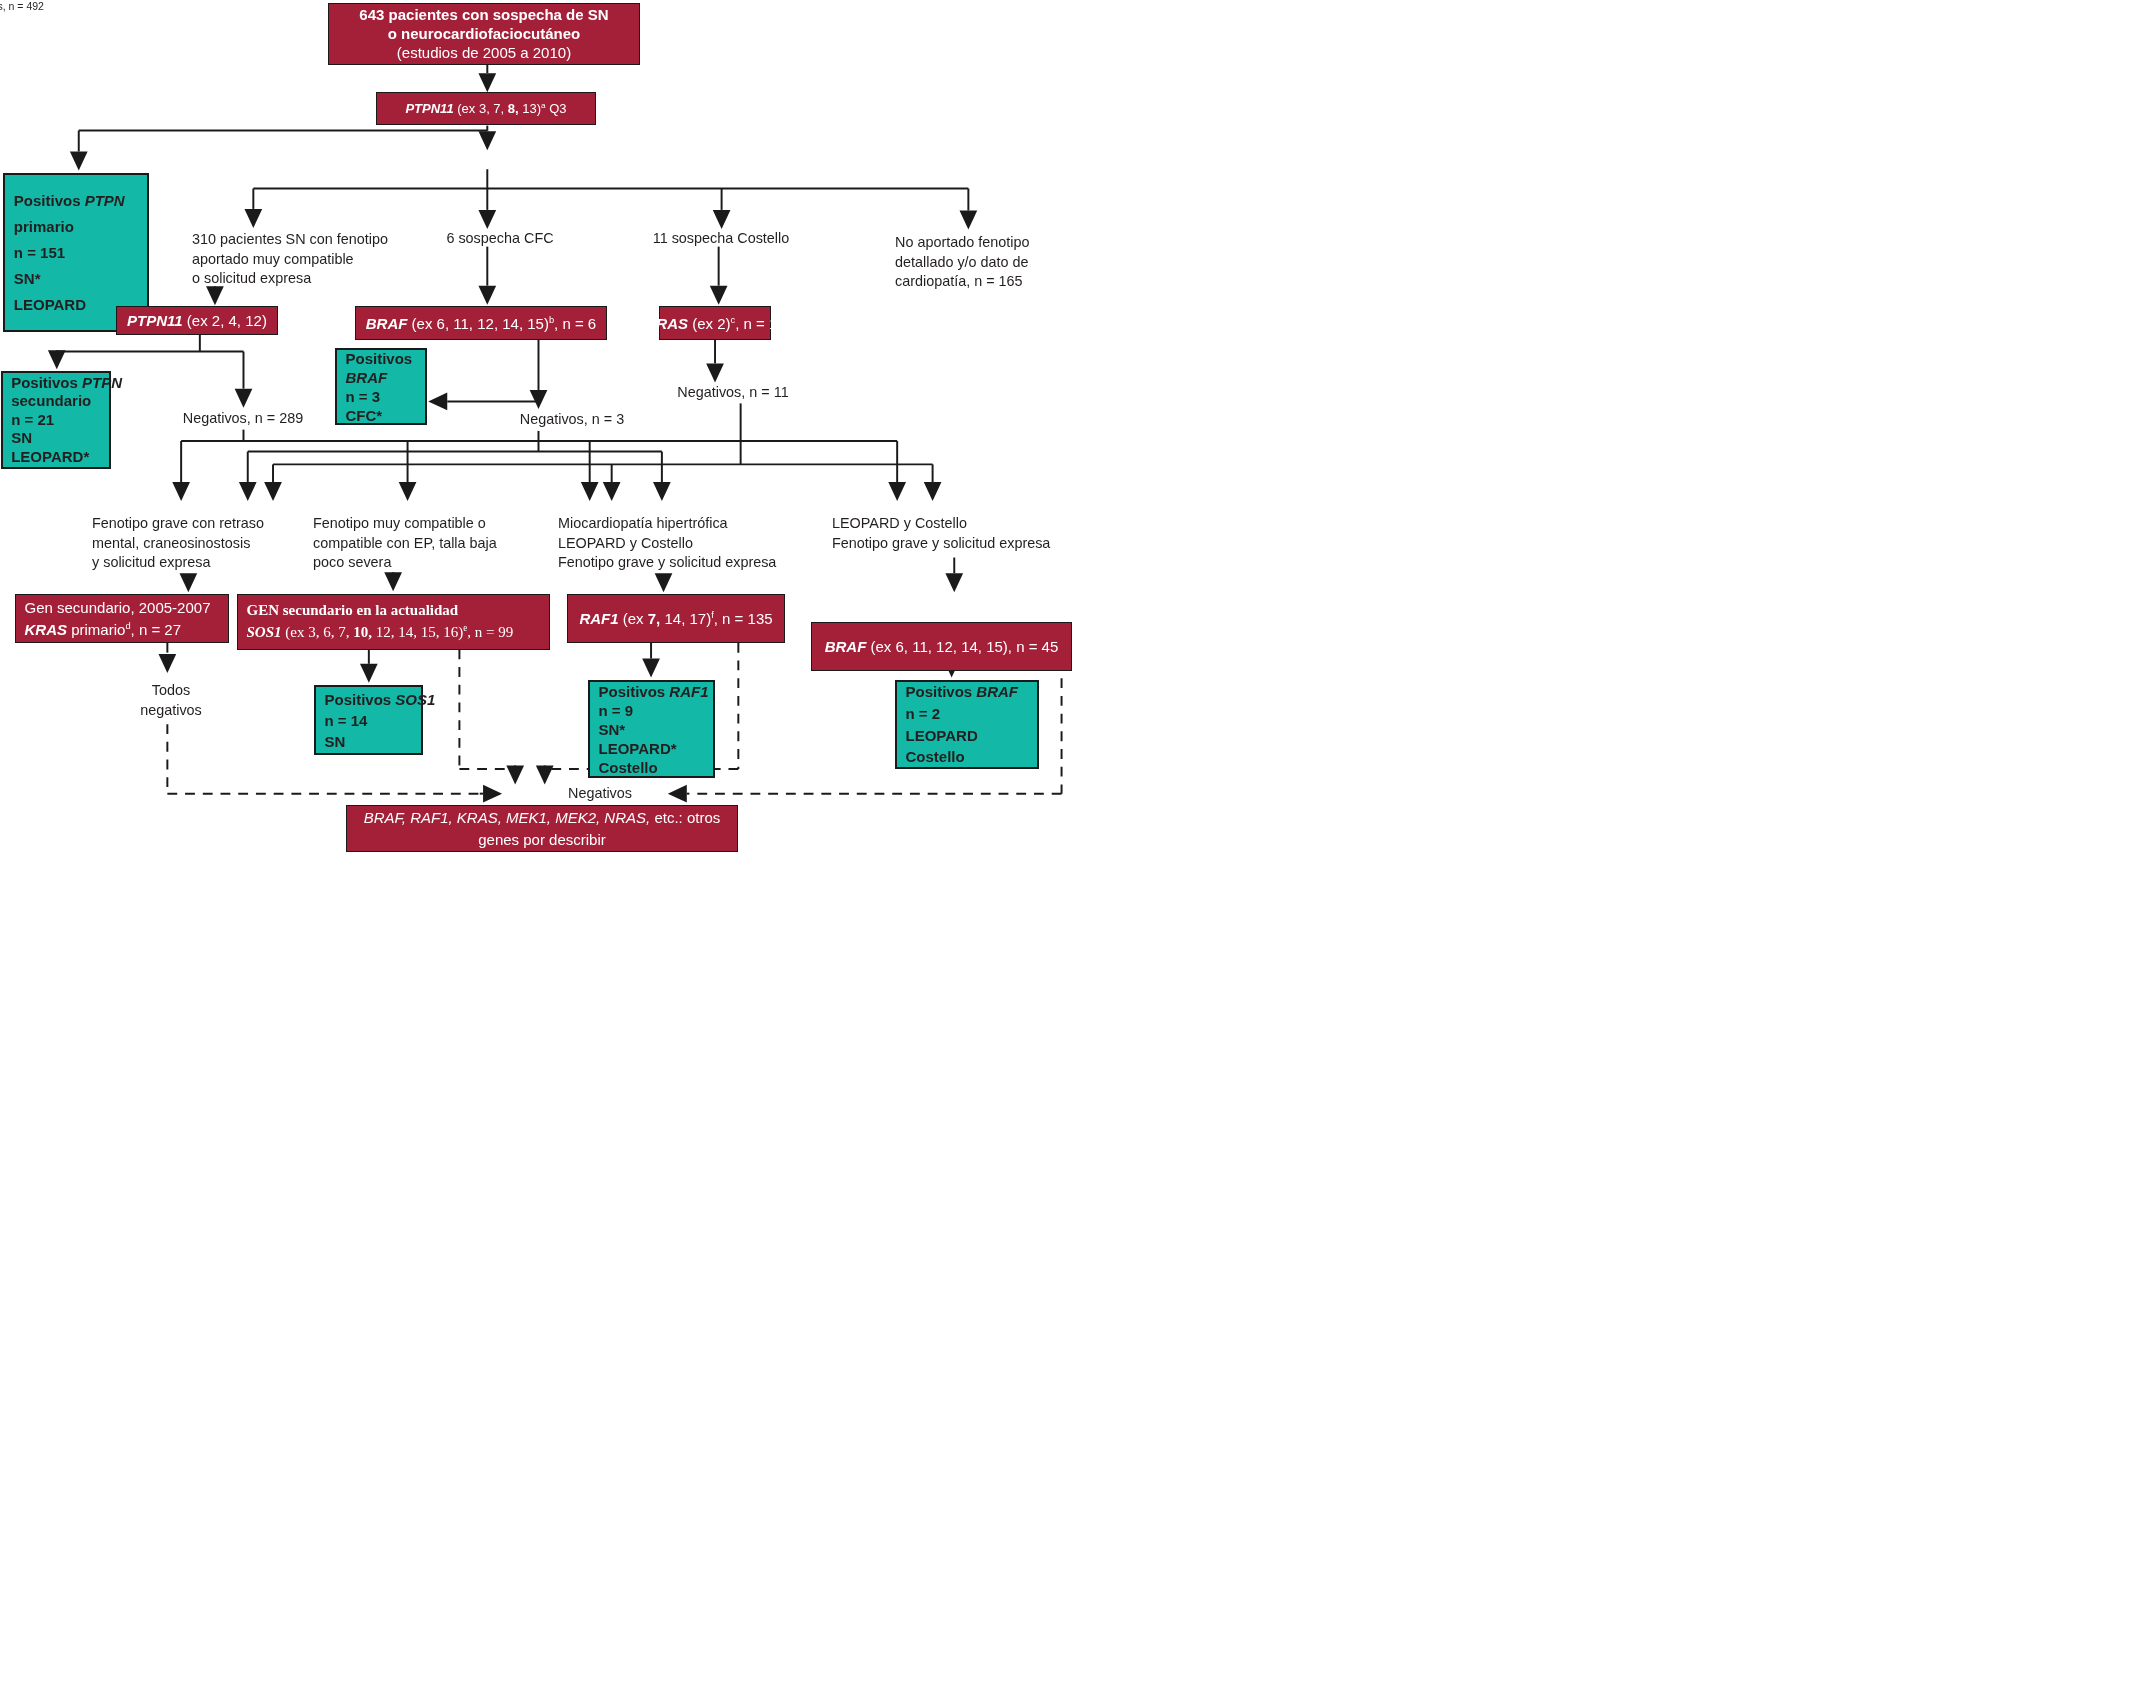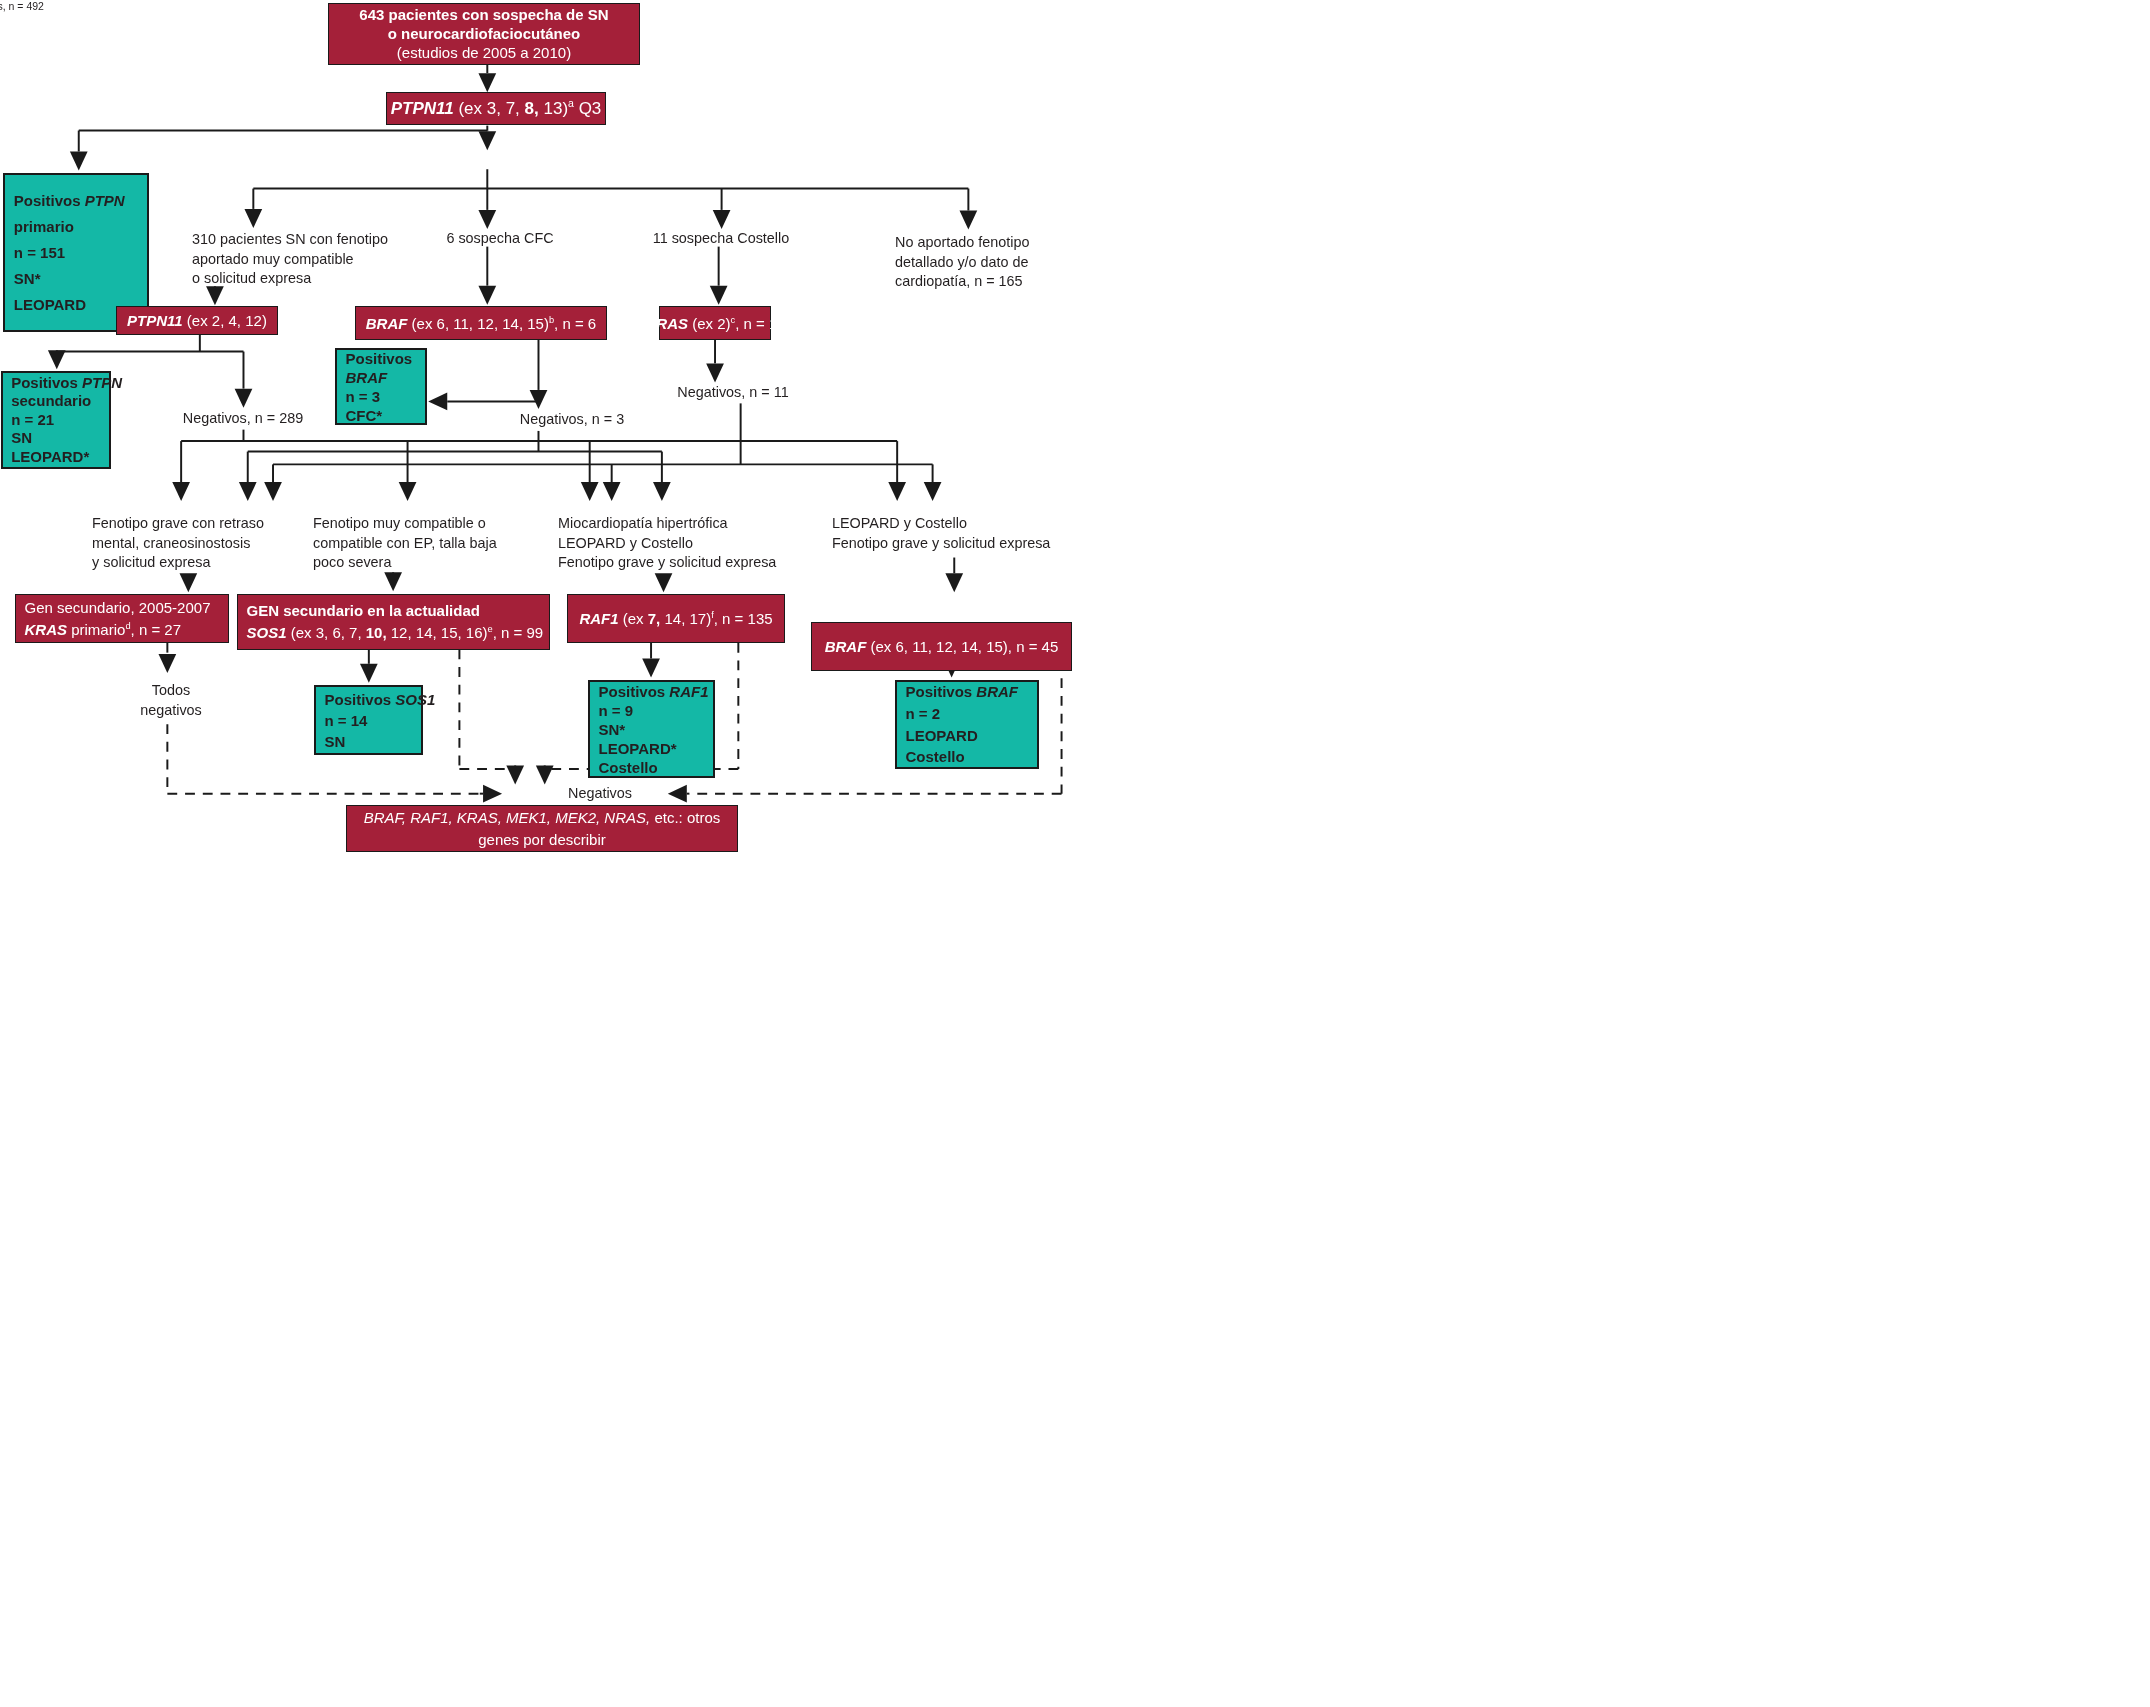--- a/index.html
+++ b/index.html
@@ -15,40 +15,40 @@
   .lft{text-align:left;padding-left:8.5px;padding-right:2.6px;}
   .ctrx{transform:translateX(-50%);white-space:nowrap;}
   .tl{white-space:nowrap;}
   .sg-r{font-weight:normal;font-style:normal;}
   .sg-b{font-weight:bold;font-style:normal;}
   .sg-i{font-style:italic;font-weight:normal;}
   .sg-bi{font-weight:bold;font-style:italic;}
   .sg-sup{font-size:0.62em;vertical-align:super;line-height:0;}
   
   .n-top{left:328px;top:2.6px;width:312px;height:62px;font-size:15px;line-height:19px;}
-  .n-q3{left:386px;top:92px;width:220px;height:33px;font-size:17px;}
+  .n-q3{left:376px;top:92px;width:220px;height:33px;font-size:13px;}
   .n-posPrimario{left:3.3px;top:173px;width:146px;height:159px;font-size:15px;line-height:26px;}
   .n-t310{left:192px;top:230px;width:197px;font-size:14.4px;line-height:19.7px;}
   .n-t6cfc{left:500px;top:230px;font-size:14.4px;}
   .n-t11cos{left:721px;top:230px;font-size:14.4px;}
   .n-tNoAportado{left:895px;top:233px;width:164px;font-size:14.4px;line-height:19.7px;}
   .n-ptpn2{left:116px;top:306px;width:162px;height:29px;font-size:15px;}
   .n-braf6{left:355px;top:306px;width:252px;height:34px;font-size:15px;}
   .n-hras{left:659px;top:306px;width:112px;height:34px;font-size:15px;}
   .n-posSecundario{left:0.7px;top:371px;width:110px;height:98px;font-size:15px;line-height:18.4px;}
   .n-posBrafCfc{left:335px;top:348px;width:92px;height:77px;font-size:15px;line-height:19px;}
   .n-neg289{left:243px;top:410px;font-size:14.4px;}
   .n-neg3{left:552px;top:411px;font-size:14.4px;padding-left:40px;}
   .n-neg11{left:733px;top:384px;font-size:14.4px;}
   .n-d1{left:92px;top:514px;width:197px;font-size:14.4px;line-height:19.7px;}
   .n-d2{left:313px;top:514px;width:210px;font-size:14.4px;line-height:19.7px;}
   .n-d3{left:558px;top:514px;width:249px;font-size:14.4px;line-height:19.7px;}
   .n-d4{left:832px;top:514px;width:239px;font-size:14.4px;line-height:19.7px;}
   .n-kras{left:15px;top:594px;width:214px;height:49px;font-size:15px;line-height:21.6px;}
-  .n-sos1{left:237px;top:594px;width:313px;height:56px;font-size:15px;line-height:21.6px;}
+  .n-sos1{left:237px;top:594px;width:313px;height:56px;font-size:15px;line-height:21.6px;font-family:Liberation Serif, serif;}
   .n-raf1{left:567px;top:594px;width:218px;height:49px;font-size:15px;}
   .n-braf45{left:811px;top:622px;width:261px;height:49px;font-size:15px;}
   .n-todos{left:171px;top:680px;font-size:14.4px;line-height:20.3px;text-align:center;}
   .n-posSos1{left:314px;top:685px;width:109px;height:70px;font-size:15px;line-height:21px;}
   .n-posRaf1{left:588px;top:680px;width:127px;height:98px;font-size:15px;line-height:19px;}
   .n-posBraf2{left:895px;top:680px;width:144px;height:89px;font-size:15px;line-height:21.6px;}
   .n-negBottom{left:600px;top:785px;font-size:14.4px;}
   .n-bottomRed{left:346px;top:805px;width:392px;height:47px;font-size:15px;line-height:21.6px;}
 </style>
 </head>

